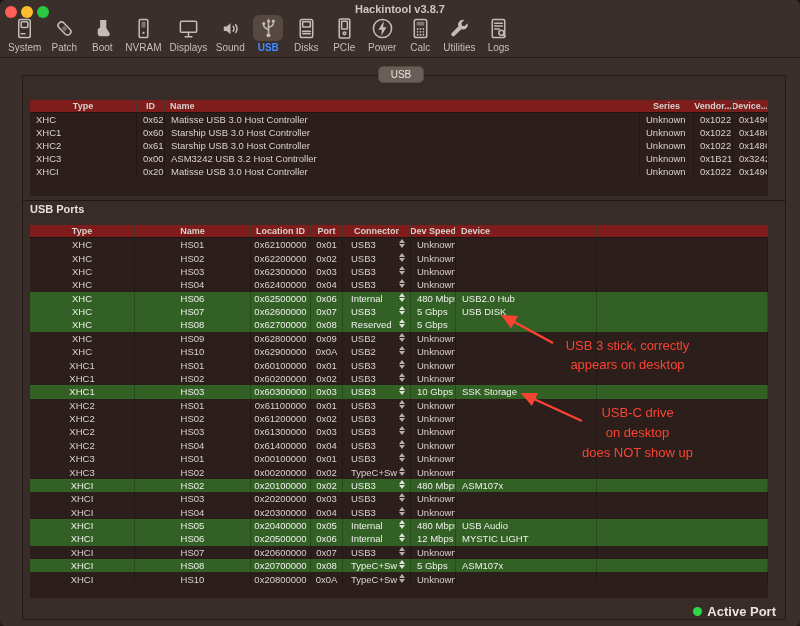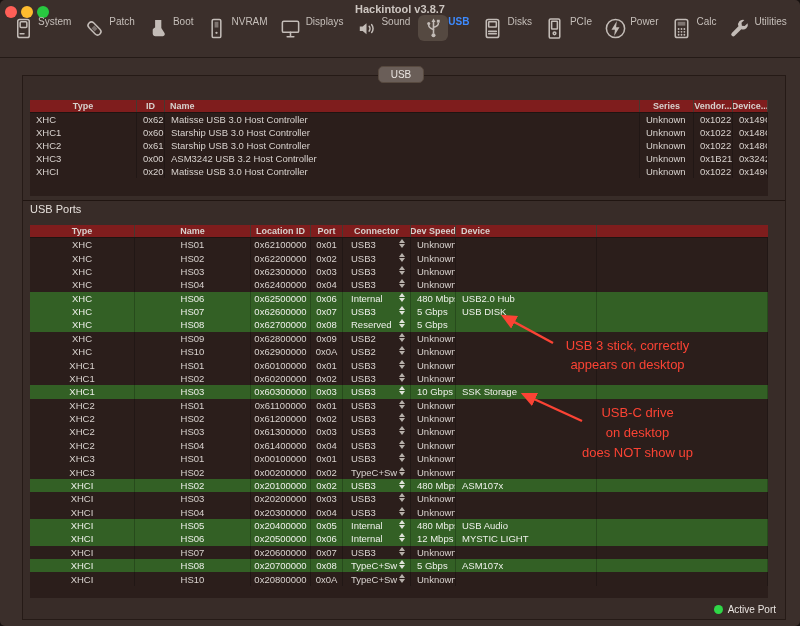--- a/index.html
+++ b/index.html
@@ -9,21 +9,21 @@
   
   #titlebar{position:absolute;top:0;left:0;right:0;height:18px;}
   .tl{position:absolute;top:6px;width:12px;height:12px;border-radius:50%;}
   #tl-close{left:5px;background:#ff5f57;}
   #tl-min{left:21px;background:#febc2e;}
   #tl-zoom{left:37px;background:#28c840;}
   #win-title{position:absolute;top:3px;left:0;right:0;text-align:center;font-size:11px;font-weight:bold;color:#cdc6c1;}
 
   
   #toolbar{position:absolute;top:15px;left:4px;height:42px;display:flex;align-items:flex-start;}
-  .tb-item{display:flex;flex-direction:row;padding:0 4px;cursor:default;}
+  .tb-item{display:flex;flex-direction:column;align-items:center;padding:0 4px;cursor:default;}
   .tb-icon{width:30px;height:26px;border-radius:6px;display:flex;align-items:center;justify-content:center;}
   .tb-icon svg{width:23px;height:23px;stroke:#c3bcb7;fill:none;stroke-width:1.6;stroke-linecap:round;stroke-linejoin:round;}
   .tb-label{margin-top:1px;font-size:10px;color:#c6bfba;white-space:nowrap;}
   .tb-item.selected .tb-icon{background:#554941;}
   .tb-item.selected .tb-label{color:#3e8bff;font-weight:bold;}
   #toolbar-sep{position:absolute;top:57px;left:0;right:0;height:1px;background:#241a16;}
 
   
   #tabbox{position:absolute;left:22px;top:75px;width:764px;height:545px;border:1px solid #251a16;background:#382c28;}
   #tab-usb{position:absolute;left:378px;top:66px;width:46px;height:17px;background:#6a5e58;border:1px solid #57493f;border-radius:5px;
@@ -41,21 +41,21 @@
     border-right:1px solid rgba(0,0,0,0.22);}
   .cell.center{justify-content:center;}
   .cell.left{padding-left:6px;}
   .row.active{background:#336025;}
   .row.active .cell{color:#eef0ea;}
 
   #tbl-controllers{left:30px;top:100px;width:738px;height:96px;}
   #tbl-controllers .tbl-head,#tbl-controllers .row{grid-template-columns:107px 28px 475px 54px 39px 35px;}
   #tbl-controllers .row{height:13px;}
 
-  #usb-ports-heading{position:absolute;left:30px;top:203px;font-size:11px;font-weight:normal;color:#e5dfdb;}
+  #usb-ports-heading{position:absolute;left:30px;top:203px;font-size:11px;font-weight:bold;color:#e5dfdb;}
 
   #tbl-ports{left:30px;top:225px;width:738px;height:373px;}
   #tbl-ports .tbl-head,#tbl-ports .row{grid-template-columns:105px 116px 60px 32px 68px 45px 141px 171px;}
   #tbl-ports .row{height:13.38px;}
 
   
   .popup{display:flex;align-items:flex-start;justify-content:space-between;width:100%;padding:0 5px 0 8px;}
   .updown{display:flex;flex-direction:column;gap:1px;}
   .updown i{display:block;width:0;height:0;border-left:3px solid transparent;border-right:3px solid transparent;}
   .updown i.up{border-bottom:4px solid #b7b0aa;}
@@ -65,21 +65,21 @@
 
   
   .annotation{position:absolute;color:#fb4334;text-align:center;font-size:13px;line-height:19px;z-index:5;}
   #annotation-1{left:520px;top:336px;width:215px;}
   #annotation-2{left:530px;top:403px;width:215px;line-height:20px;}
   #arrow-layer{position:absolute;left:0;top:0;width:800px;height:626px;pointer-events:none;z-index:4;}
 
   
   #legend{position:absolute;right:24px;top:604px;display:flex;align-items:center;gap:5px;}
   #legend-dot{width:9px;height:9px;border-radius:50%;background:#2fd647;}
-  #legend-label{font-size:10px;font-weight:normal;color:#e8e3df;}
+  #legend-label{font-size:13px;font-weight:bold;color:#e8e3df;}
 </style>
 </head>
 <body>
 
 <div id="window">
 
   <div id="titlebar">
     <div class="tl" id="tl-close"></div>
     <div class="tl" id="tl-min"></div>
     <div class="tl" id="tl-zoom"></div>

